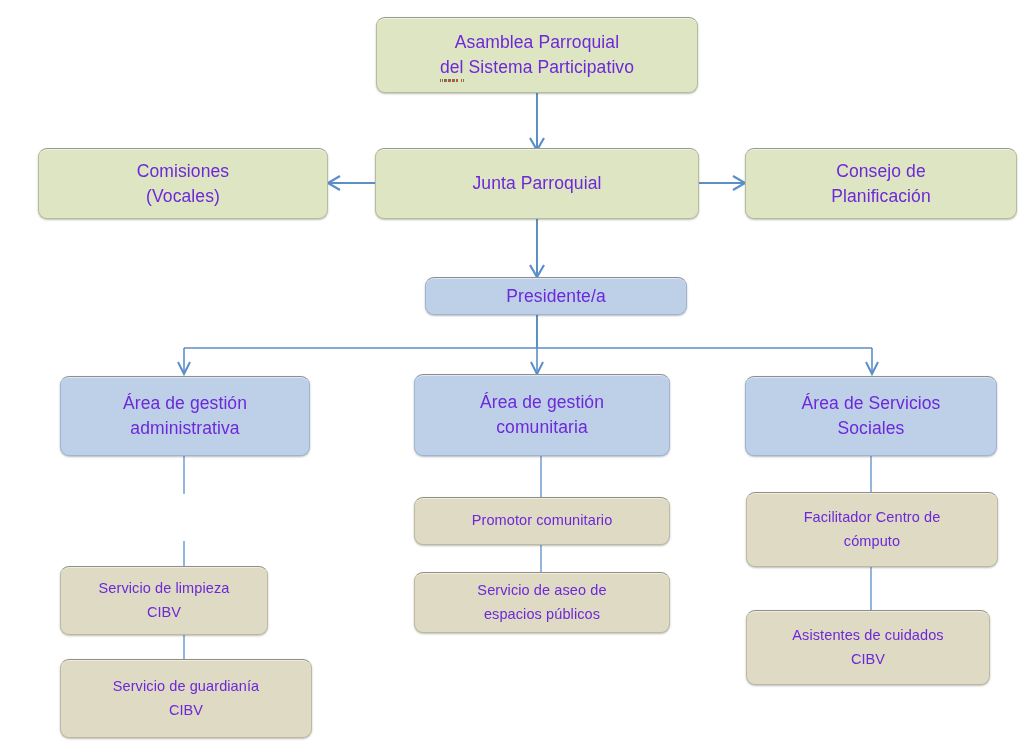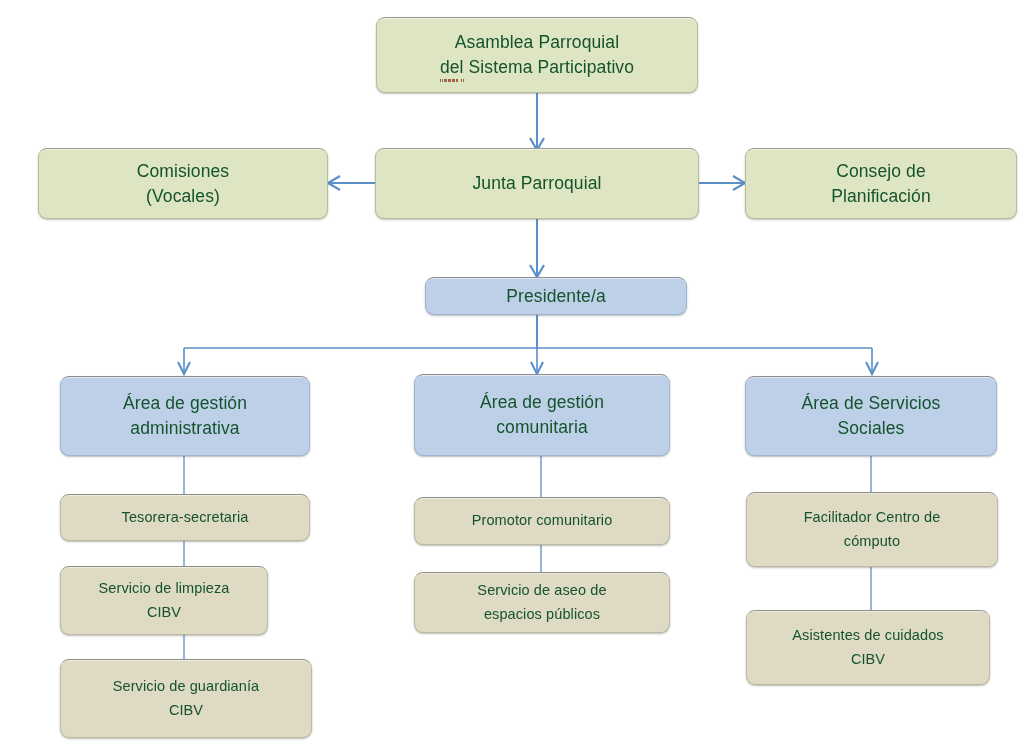--- a/index.html
+++ b/index.html
@@ -26,21 +26,21 @@
     pointer-events: none;
   }
   .node {
     position: absolute;
     box-sizing: border-box;
     display: flex;
     align-items: center;
     justify-content: center;
     text-align: center;
     border-radius: 9px;
-    color: #14532d;
+    color: #6d28d9;
     line-height: 1.42;
     letter-spacing: .1px;
     padding: 2px 8px;
     z-index: 2;
   }
   .node .node-text {
     display: block;
     width: 100%;
     white-space: pre-line;
   }
@@ -180,23 +180,20 @@
   <div class="node blue" style="left:414px; top:374px; width:256px; height:82px;">
     <span class="node-text">Área de gestión
 comunitaria</span>
   </div>
 
   <div class="node blue" style="left:745px; top:376px; width:252px; height:80px;">
     <span class="node-text">Área de Servicios
 Sociales</span>
   </div>
 
-  <div class="node tan" style="left:60px; top:494px; width:250px; height:47px;">
-    <span class="node-text">Tesorera-secretaria</span>
-  </div>
 
   <div class="node tan" style="left:60px; top:566px; width:208px; height:69px;">
     <span class="node-text">Servicio de  limpieza
 CIBV</span>
   </div>
 
   <div class="node tan" style="left:60px; top:659px; width:252px; height:79px;">
     <span class="node-text">Servicio de guardianía
 CIBV</span>
   </div>

